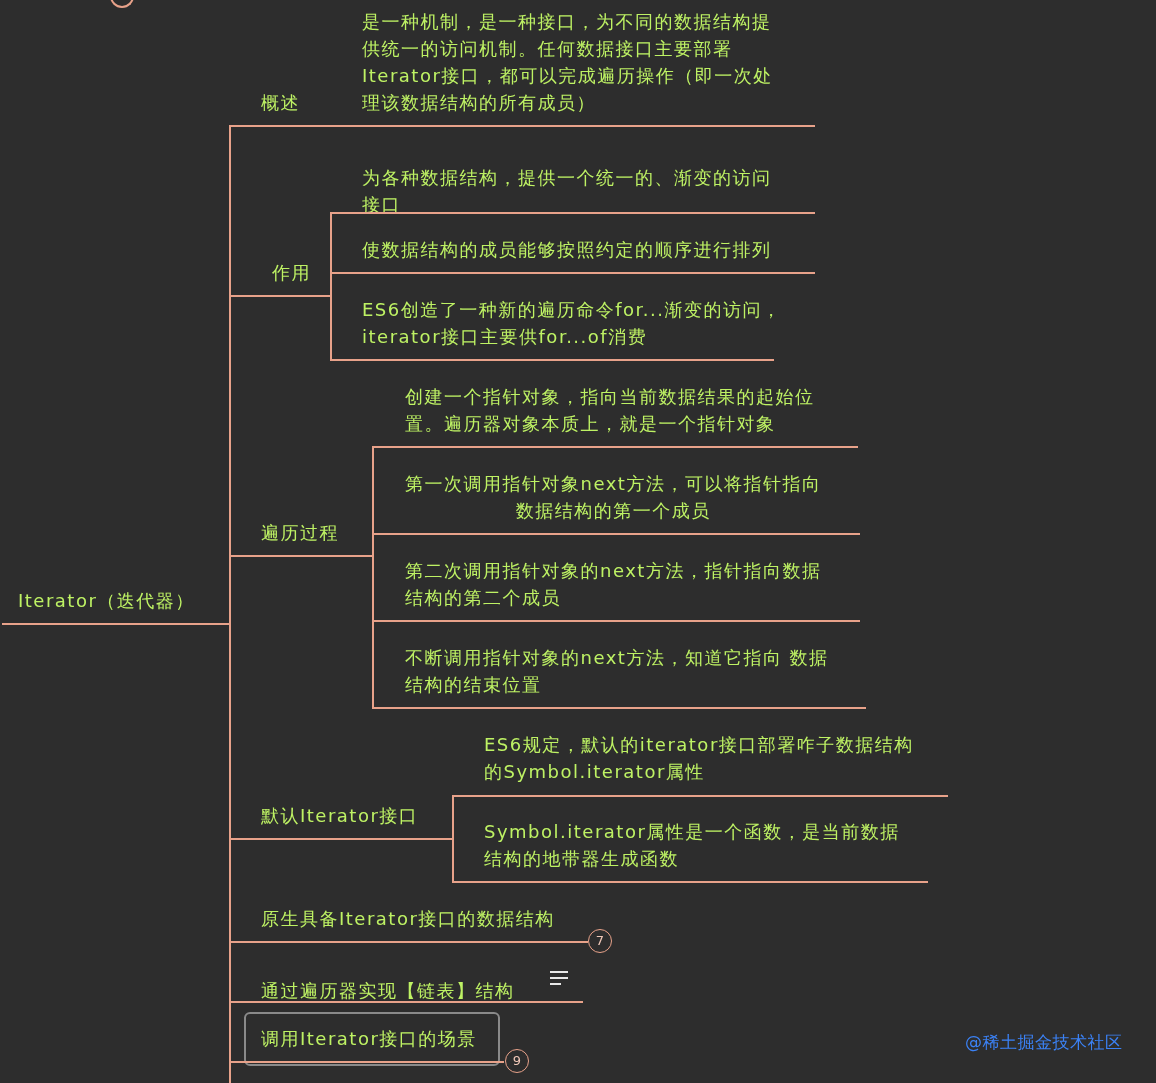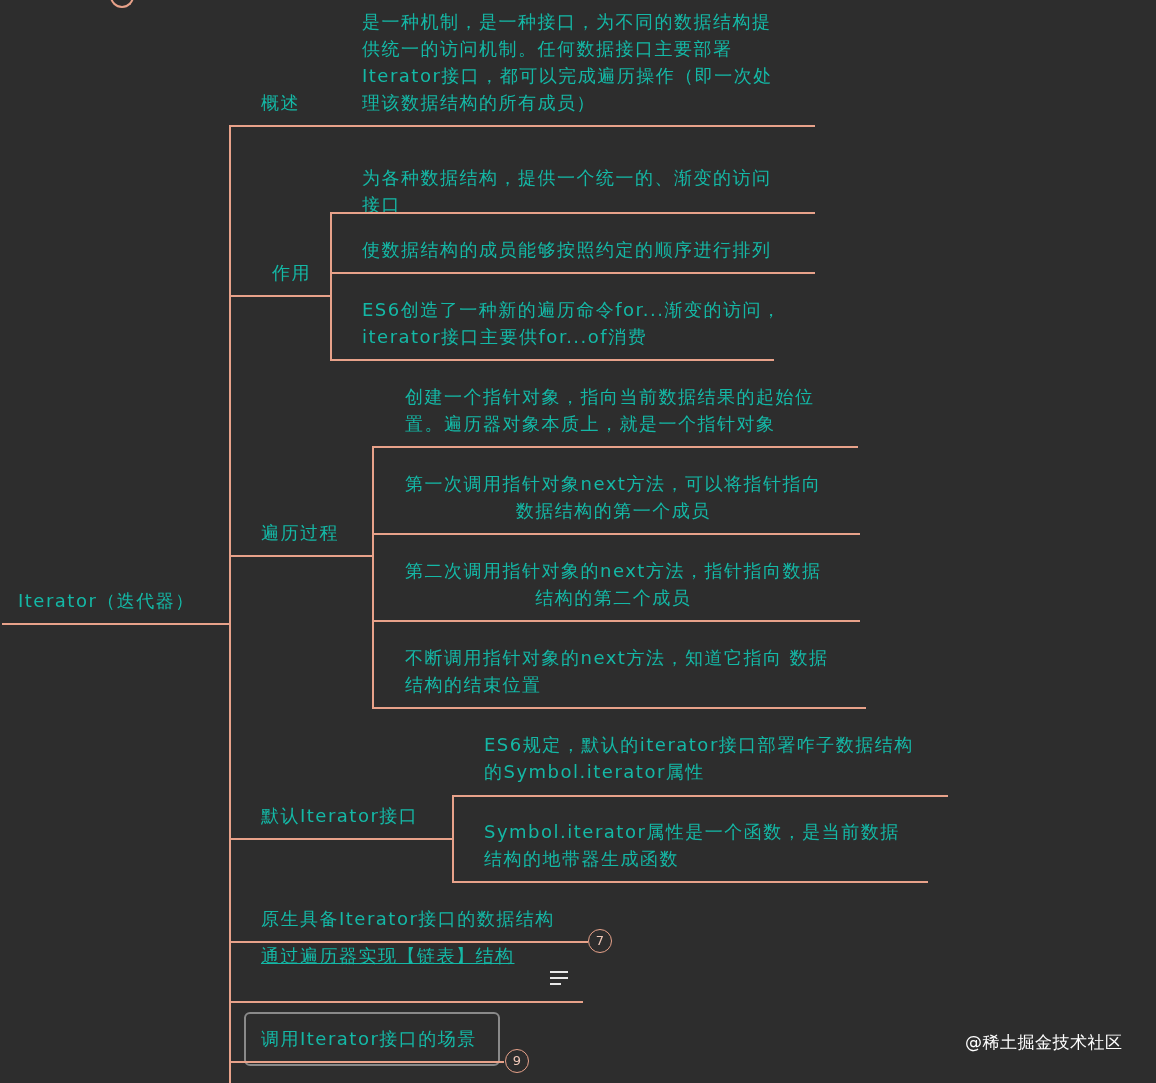--- a/index.html
+++ b/index.html
@@ -11,21 +11,21 @@
   body {
     position: relative;
     font-family: "DejaVu Sans", "Liberation Sans", sans-serif;
     color: #f4f4f4;
   }
   .node-text {
     position: absolute;
     font-size: 18px;
     line-height: 27px;
     letter-spacing: 1.5px;
-    color: #14b8a6;
+    color: #bef264;
     white-space: pre-wrap;
     font-weight: 500;
   }
   .line {
     position: absolute;
     background: #e8a28a;
   }
   .hline { height: 2px; }
   .vline { width: 2px; }
   .badge {
@@ -47,21 +47,21 @@
   .note-icon {
     position: absolute;
     width: 18px; height: 14px;
   }
   .note-icon span {
     position: absolute; left: 0; height: 2px; background: #e8e8e8;
   }
   .watermark {
     position: absolute;
     font-size: 17px;
-    color: #ffffff;
+    color: #3b82f6;
     letter-spacing: 0.5px;
   }
   .top-dot {
     position: absolute;
     width: 20px; height: 10px;
     border: 2px solid #e8a28a;
     border-top: none;
     border-radius: 0 0 12px 12px;
   }
 </style>
@@ -97,42 +97,42 @@
 
 <div class="node-text" style="left:261px; top:519px;">遍历过程</div>
 <div class="line hline" style="left:229px; top:555px; width:144px;"></div>
 <div class="line vline" style="left:372px; top:446px; height:262px;"></div>
 <div class="node-text" style="left:405px; top:383px;">创建一个指针对象，指向当前数据结果的起始位
 置。遍历器对象本质上，就是一个指针对象</div>
 <div class="line hline" style="left:372px; top:446px; width:486px;"></div>
 <div class="node-text" style="left:405px; top:470px;text-align:center;">第一次调用指针对象next方法，可以将指针指向
 数据结构的第一个成员</div>
 <div class="line hline" style="left:372px; top:533px; width:488px;"></div>
-<div class="node-text" style="left:405px; top:557px;text-align:center;">第二次调用指针对象的next方法，指针指向数据
+<div class="node-text" style="left:405px; top:557px;">第二次调用指针对象的next方法，指针指向数据
 结构的第二个成员</div>
 <div class="line hline" style="left:372px; top:620px; width:488px;"></div>
 <div class="node-text" style="left:405px; top:644px;">不断调用指针对象的next方法，知道它指向 数据
 结构的结束位置</div>
 <div class="line hline" style="left:372px; top:707px; width:494px;"></div>
 
 <div class="node-text" style="left:261px; top:802px;">默认Iterator接口</div>
 <div class="line hline" style="left:229px; top:838px; width:224px;"></div>
 <div class="line vline" style="left:452px; top:795px; height:87px;"></div>
 <div class="node-text" style="left:484px; top:731px;">ES6规定，默认的iterator接口部署咋子数据结构
 的Symbol.iterator属性</div>
 <div class="line hline" style="left:452px; top:795px; width:496px;"></div>
 <div class="node-text" style="left:484px; top:818px;">Symbol.iterator属性是一个函数，是当前数据
 结构的地带器生成函数</div>
 <div class="line hline" style="left:452px; top:881px; width:476px;"></div>
 
 <div class="node-text" style="left:261px; top:905px;">原生具备Iterator接口的数据结构</div>
 <div class="line hline" style="left:229px; top:941px; width:359px;"></div>
 <div class="badge" style="left:588px; top:929px;">7</div>
 
-<div class="node-text" style="left:261px; top:942px;text-decoration:underline;">通过遍历器实现【链表】结构</div>
+<div class="node-text" style="left:261px; top:977px;">通过遍历器实现【链表】结构</div>
 <div class="note-icon" style="left:550px; top:971px;">
   <span style="top:0; width:18px;"></span>
   <span style="top:6px; width:18px;"></span>
   <span style="top:12px; width:11px;"></span>
 </div>
 <div class="line hline" style="left:229px; top:1001px; width:354px;"></div>
 
 <div class="selected-box" style="left:244px; top:1012px; width:252px; height:50px;"></div>
 <div class="node-text" style="left:261px; top:1025px;">调用Iterator接口的场景</div>
 <div class="line hline" style="left:229px; top:1061px; width:275px;"></div>

